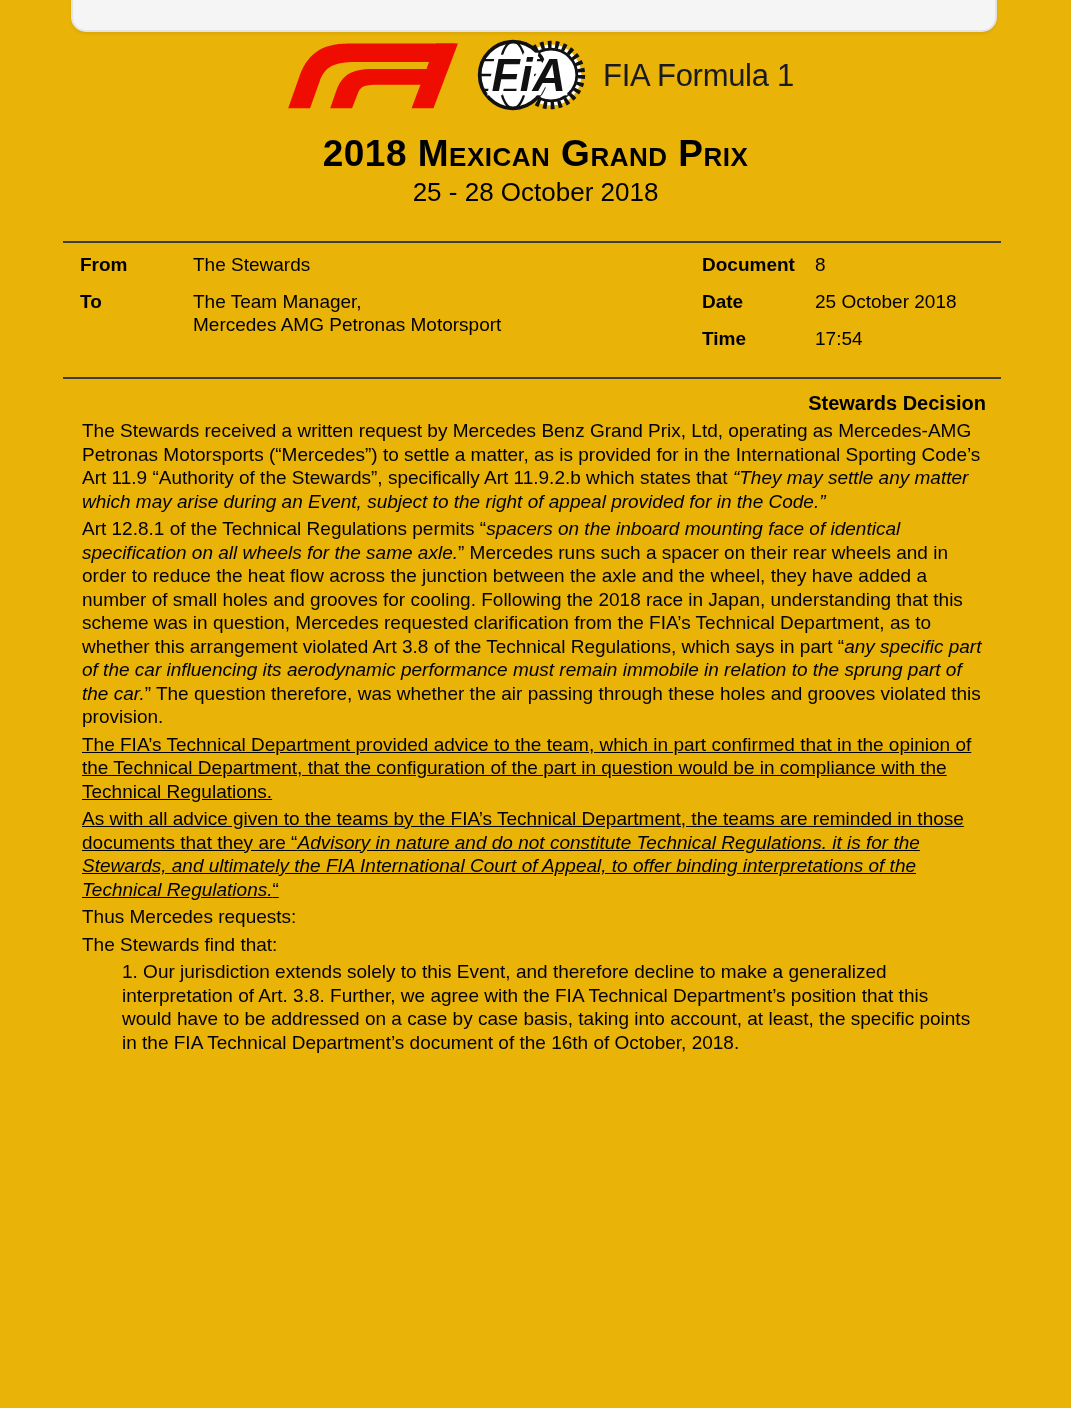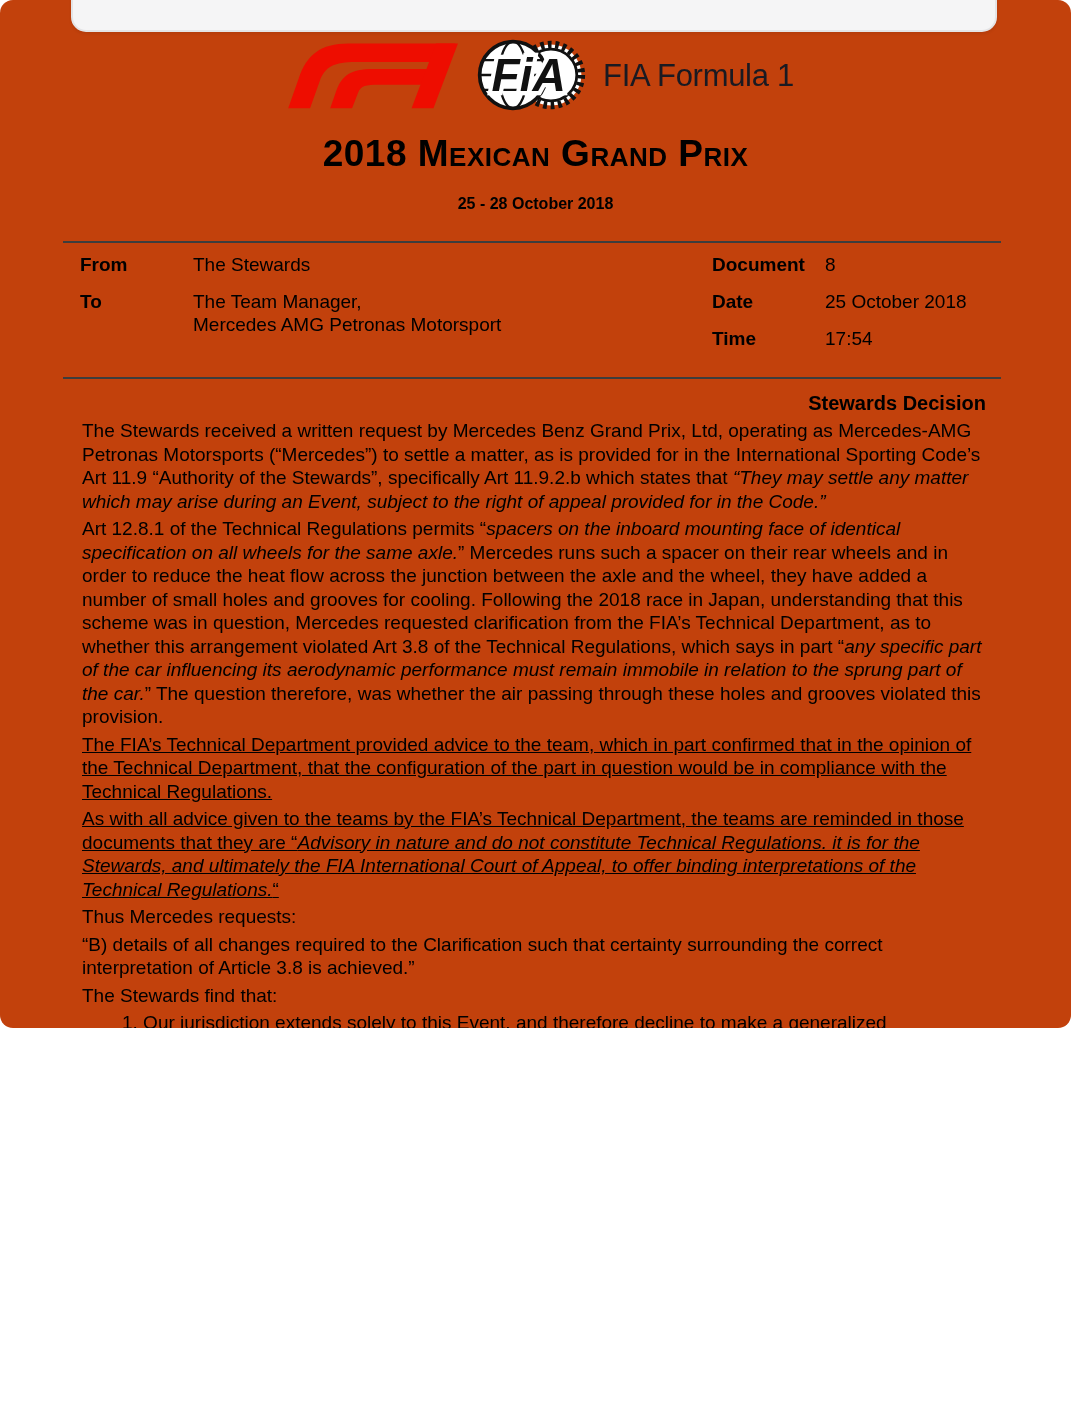--- a/index.html
+++ b/index.html
@@ -1,24 +1,23 @@
 <!DOCTYPE html>
 <html><head>
 <meta charset="utf-8">
 <style>
   html, body { margin: 0; padding: 0; background: #ffffff; }
   .page {
     position: relative;
     width: 1071px;
-    height: 1028px;
-    background: #c2410c;
+    height: 1408px;
+    background: #eab308;
     overflow: hidden;
     font-family: "Liberation Sans", sans-serif;
     color: #000000;
-    border-radius: 13px;
   }
 
   
   .top-panel-edge {
     position: absolute;
     left: 71px;
     top: -20px;
     width: 922px;
     height: 48px;
     background: #f5f5f6;
@@ -58,23 +57,23 @@
     text-align: center;
   }
   .doc-title {
     font-size: 37px;
     font-weight: bold;
     font-variant: small-caps;
     letter-spacing: 0.5px;
     line-height: 40px;
   }
   .doc-dates {
-    font-size: 16px;
-    font-weight: bold;
-    margin-top: 21px;
+    font-size: 26px;
+    font-weight: normal;
+    margin-top: 3px;
   }
 
   
   .rule {
     position: absolute;
     left: 63px;
     width: 938px;
     height: 2px;
     background: #3d3d3d;
   }
@@ -84,21 +83,21 @@
   
   .meta {
     position: absolute;
     top: 253px;
     left: 80px;
     width: 913px;
     font-size: 19px;
     line-height: 23px;
   }
   .meta-col-left  { position: absolute; left: 0; top: 0; width: 560px; }
-  .meta-col-right { position: absolute; left: 622px; top: 0; width: 290px; margin-left: 10px; }
+  .meta-col-right { position: absolute; left: 622px; top: 0; width: 290px; }
   .meta-row { display: flex; margin-bottom: 14px; }
   .meta-label { width: 113px; flex-shrink: 0; font-weight: bold; }
   .meta-value { }
 
   
   .main {
     position: absolute;
     top: 391px;
     left: 78px;
     width: 908px;
@@ -189,18 +188,17 @@
 
   <div class="rule rule-2"></div>
 
   <div class="main">
     <div class="decision-heading">Stewards Decision</div>
     <p class="gap-13"><span>The Stewards received a written request by Mercedes Benz Grand Prix, Ltd, operating as Mercedes-AMG Petronas Motorsports (“Mercedes”) to settle a matter, as is provided for in the International Sporting Code’s  Art 11.9  “Authority of the Stewards”, specifically Art 11.9.2.b which states that </span><em>“They may settle any matter which may arise during an Event, subject to the right of appeal provided for in the Code.”</em></p>
     <p class="gap-34"><span>Art 12.8.1 of the Technical Regulations permits “</span><em>spacers on the inboard mounting face of identical specification on all wheels for the same axle.</em><span>” Mercedes runs such a spacer on their rear wheels and in order to reduce the heat flow across the junction between the axle and the wheel, they have added a number of small holes and grooves for cooling. Following the 2018 race in Japan, understanding that this scheme was in question, Mercedes requested clarification from the FIA’s Technical Department, as to whether this arrangement violated Art 3.8 of the Technical Regulations, which says in part “</span><em>any specific part of the car influencing its aerodynamic performance must remain immobile in relation to the sprung part of the car.</em><span>” The question therefore, was whether the air passing through these holes and grooves violated this provision.</span></p>
     <p class="gap-32"><span>The FIA’s Technical Department provided advice to the team, which in part confirmed that in the opinion of the Technical Department, that the configuration of the part in question would be in compliance with the Technical Regulations.</span></p>
     <p class="gap-32"><span>As with all advice given to the teams by the FIA’s Technical Department, the teams are reminded in those documents that they are “</span><em>Advisory in nature and do not constitute Technical Regulations. it is for the Stewards, and ultimately the FIA International Court of Appeal, to offer binding interpretations of the Technical Regulations.</em><span>“</span></p>
     <p class="gap-33"><span>Thus Mercedes requests:</span></p>
-    <p class="gap-12"><span>“B) details of all changes required to the Clarification such that certainty surrounding the correct interpretation of Article 3.8 is achieved.”</span></p>
     <p class="gap-29">The Stewards find that:</p>
     <p class="finding-item">1. Our jurisdiction extends solely to this Event, and therefore decline to make a generalized interpretation of Art. 3.8. Further, we agree with the FIA Technical Department’s position that this would have to be addressed on a case by case basis, taking into account, at least, the specific points in the FIA Technical Department’s document of the 16th of October, 2018.</p>
   </div>
 
 </div>
 
 </body></html>

